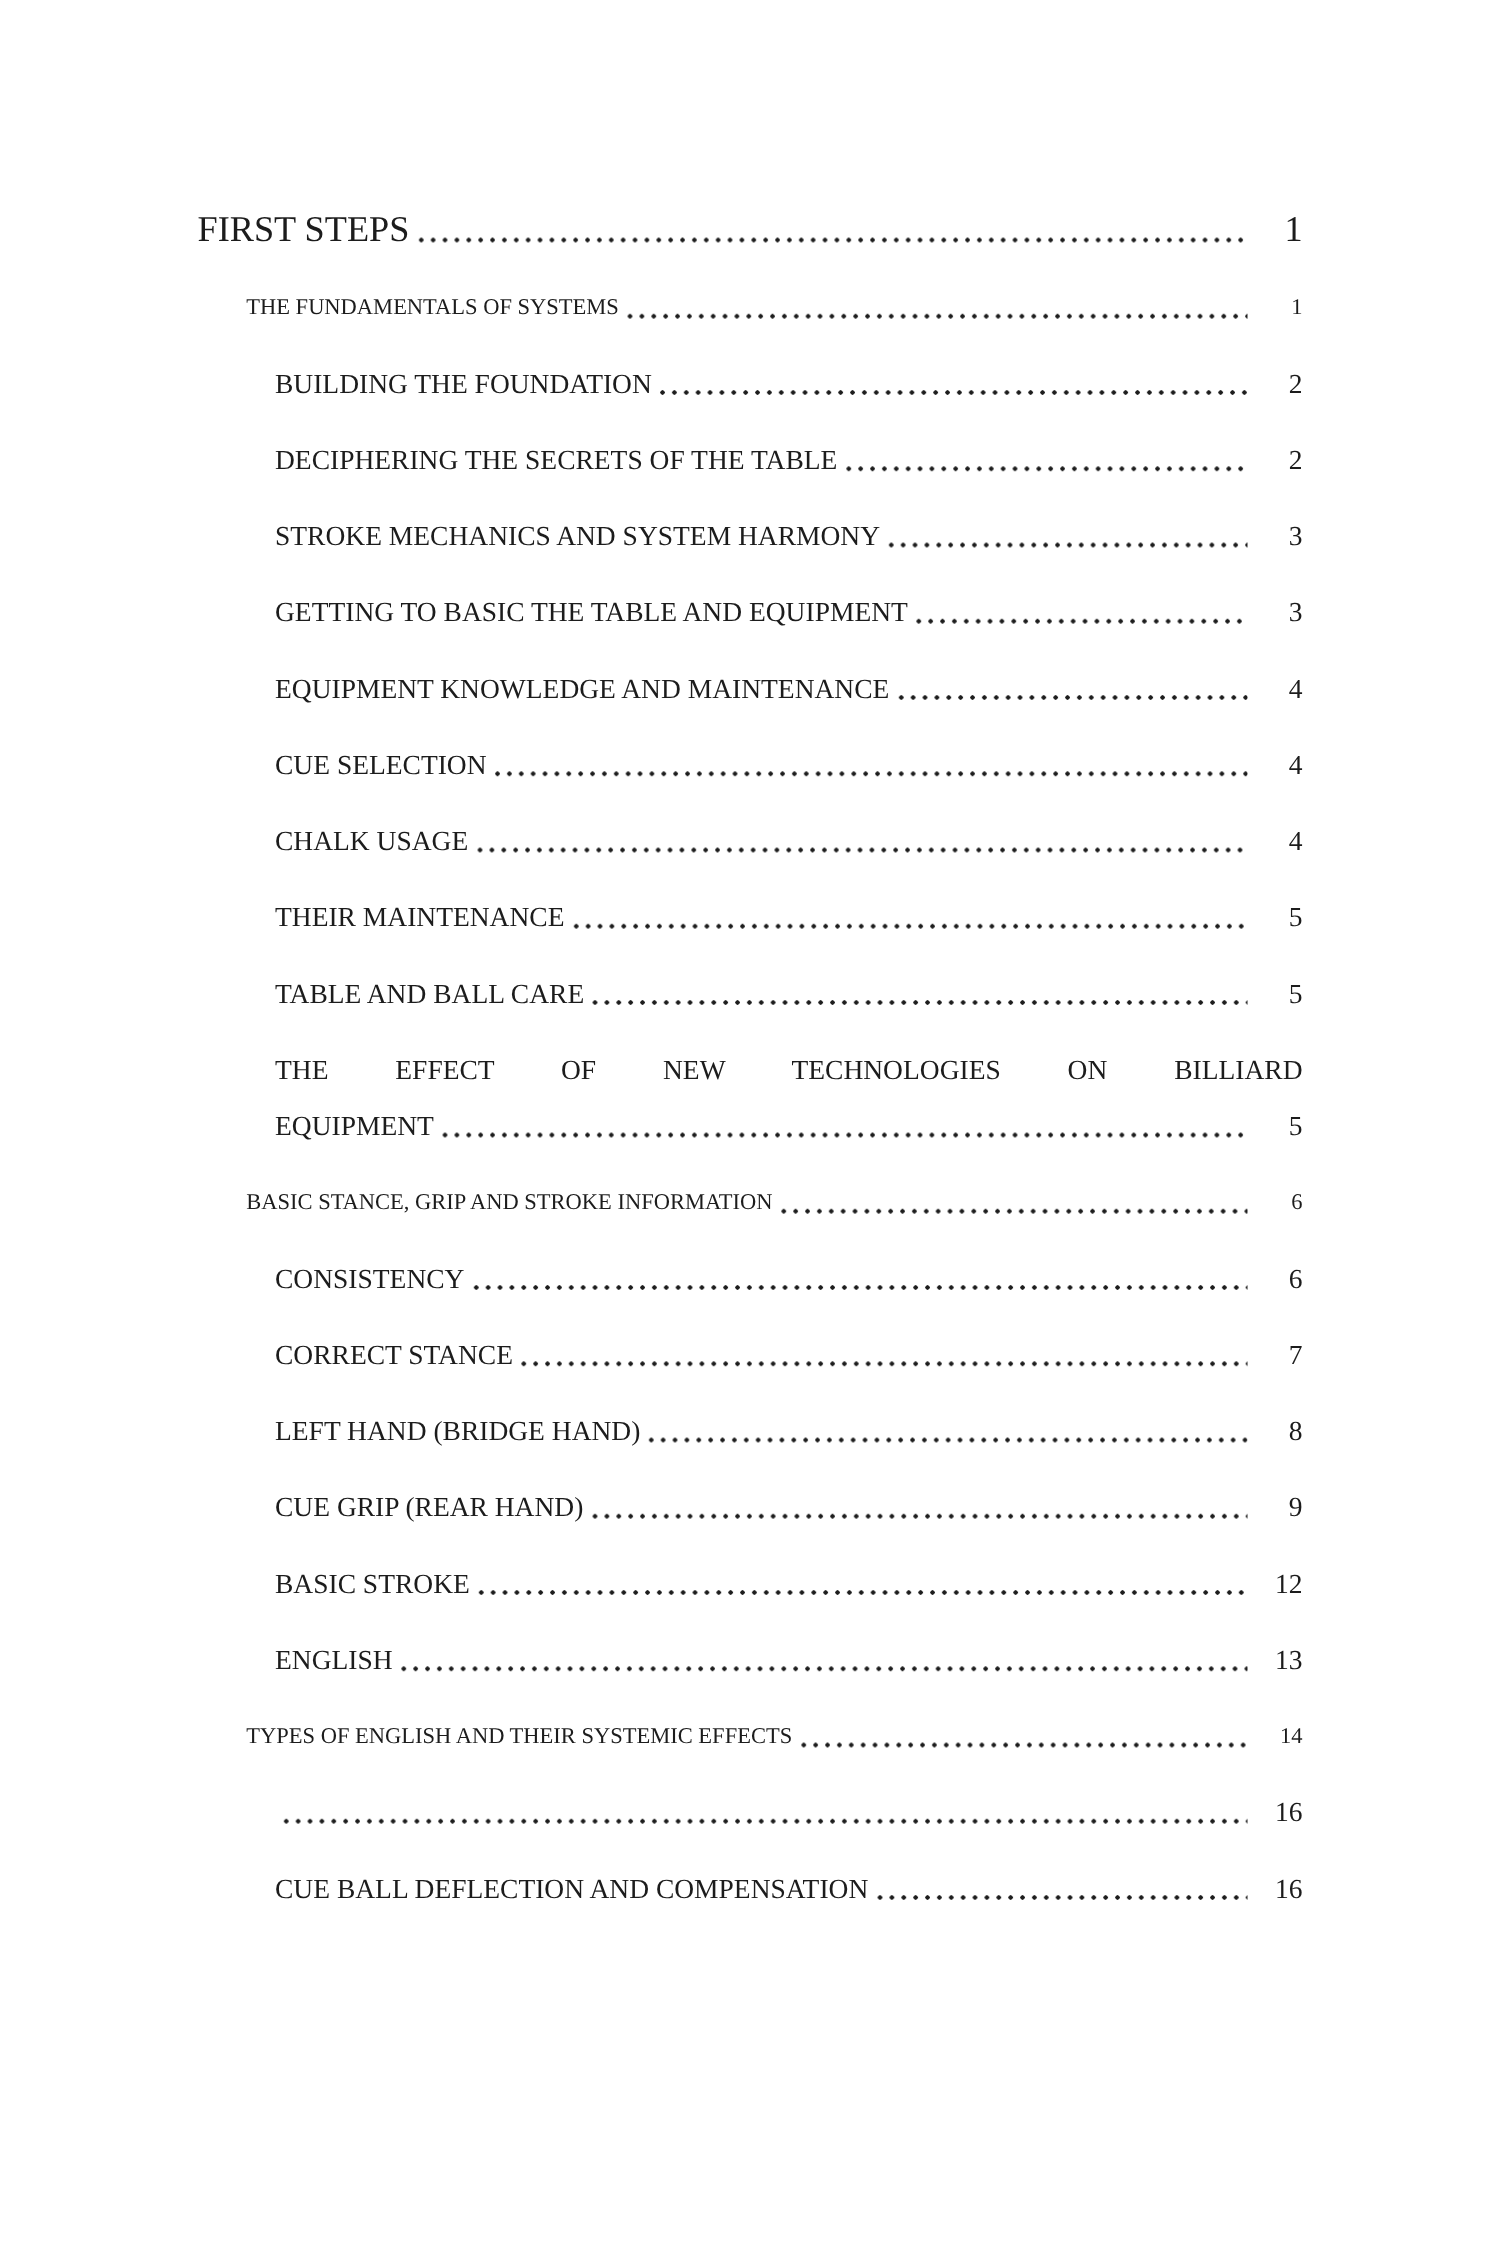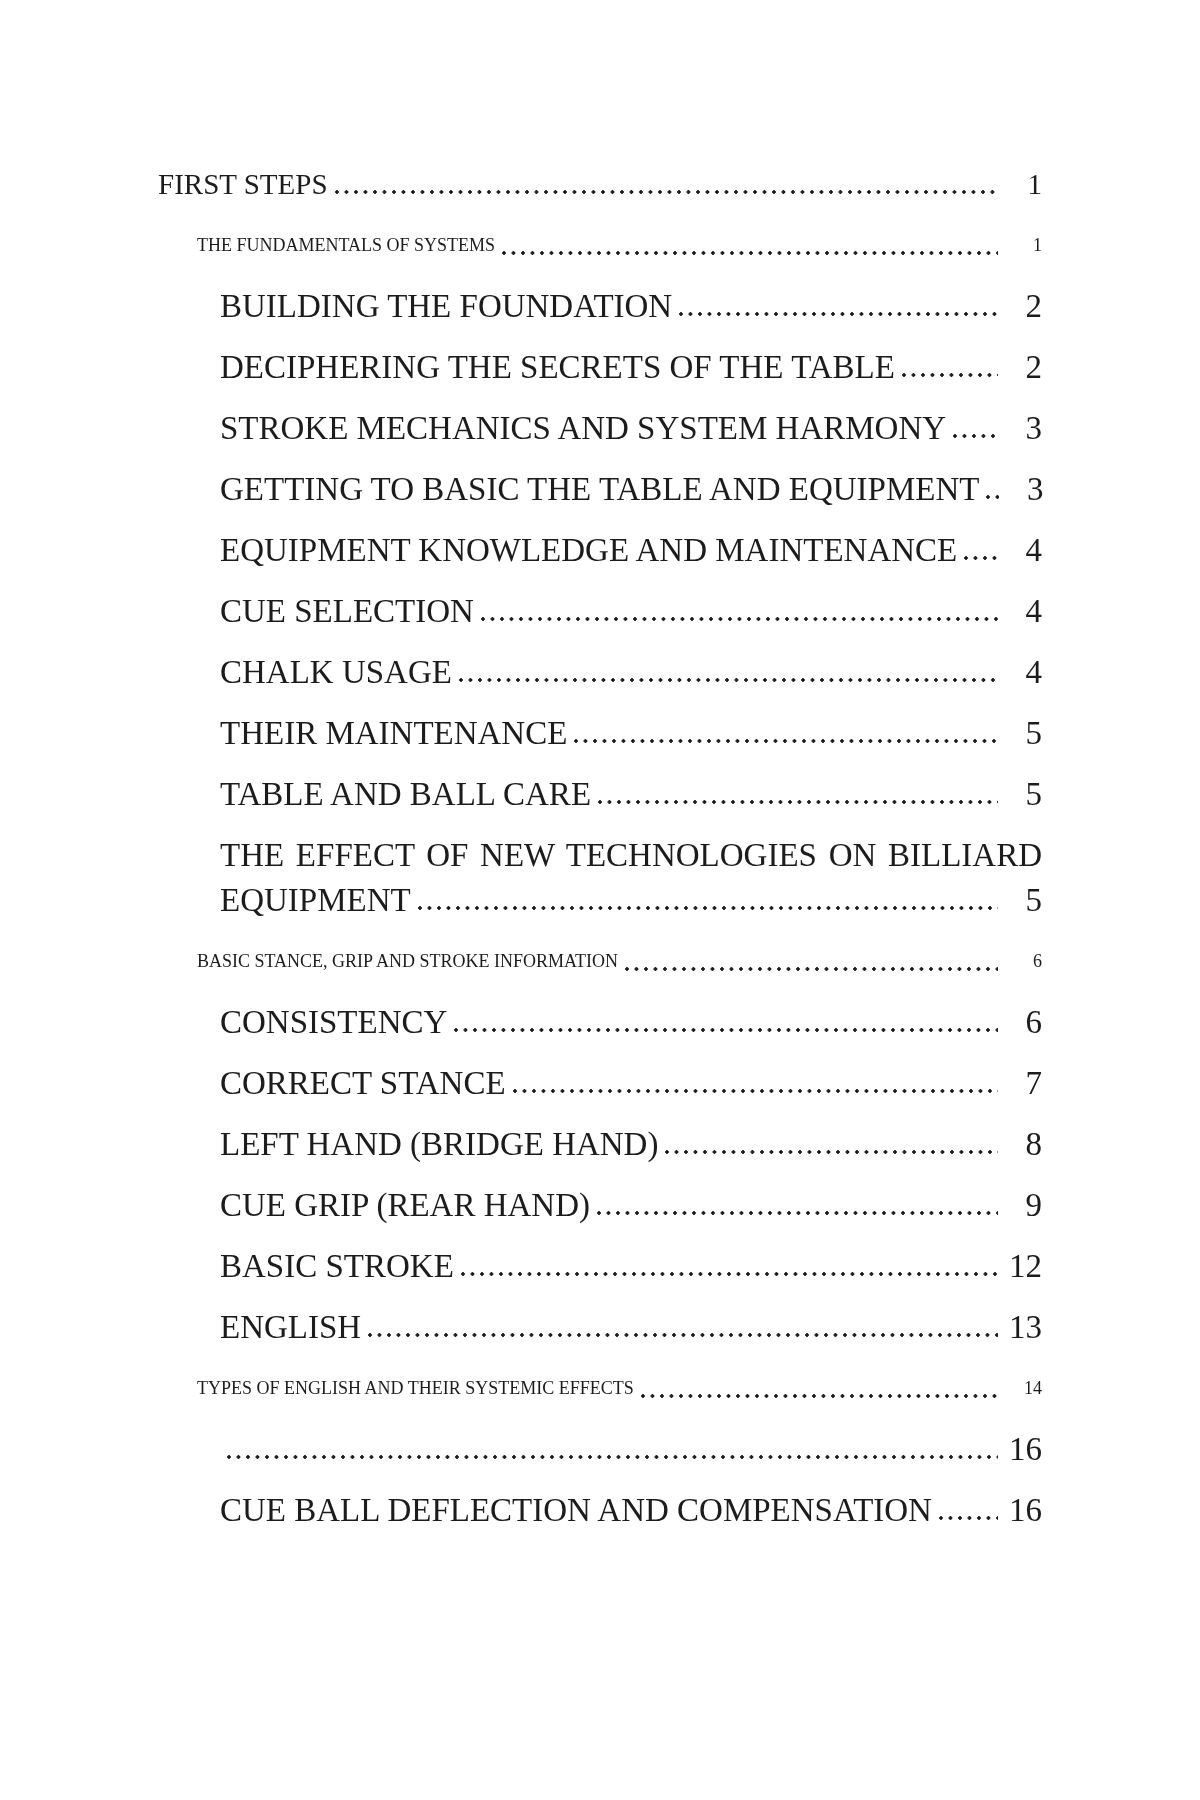--- a/index.html
+++ b/index.html
@@ -21,21 +21,21 @@
     top: 162px;
     left: 0;
     width: 1042px;
   }
   .entry {
     margin-bottom: 16px;
     line-height: 45px;
   }
   .entry.lvl1 { margin-left: 158px; font-size: 29px; }
   .entry.lvl2 { margin-left: 197px; font-size: 18px; }
-  .entry.lvl3 { margin-left: 220px; font-size: 33px; }
+  .entry.lvl3 { margin-left: 220px; font-size: 22px; }
   .line {
     display: flex;
     align-items: baseline;
   }
   .title {
     white-space: nowrap;
     flex: 0 0 auto;
   }
   .leader {
     flex: 1 1 auto;

